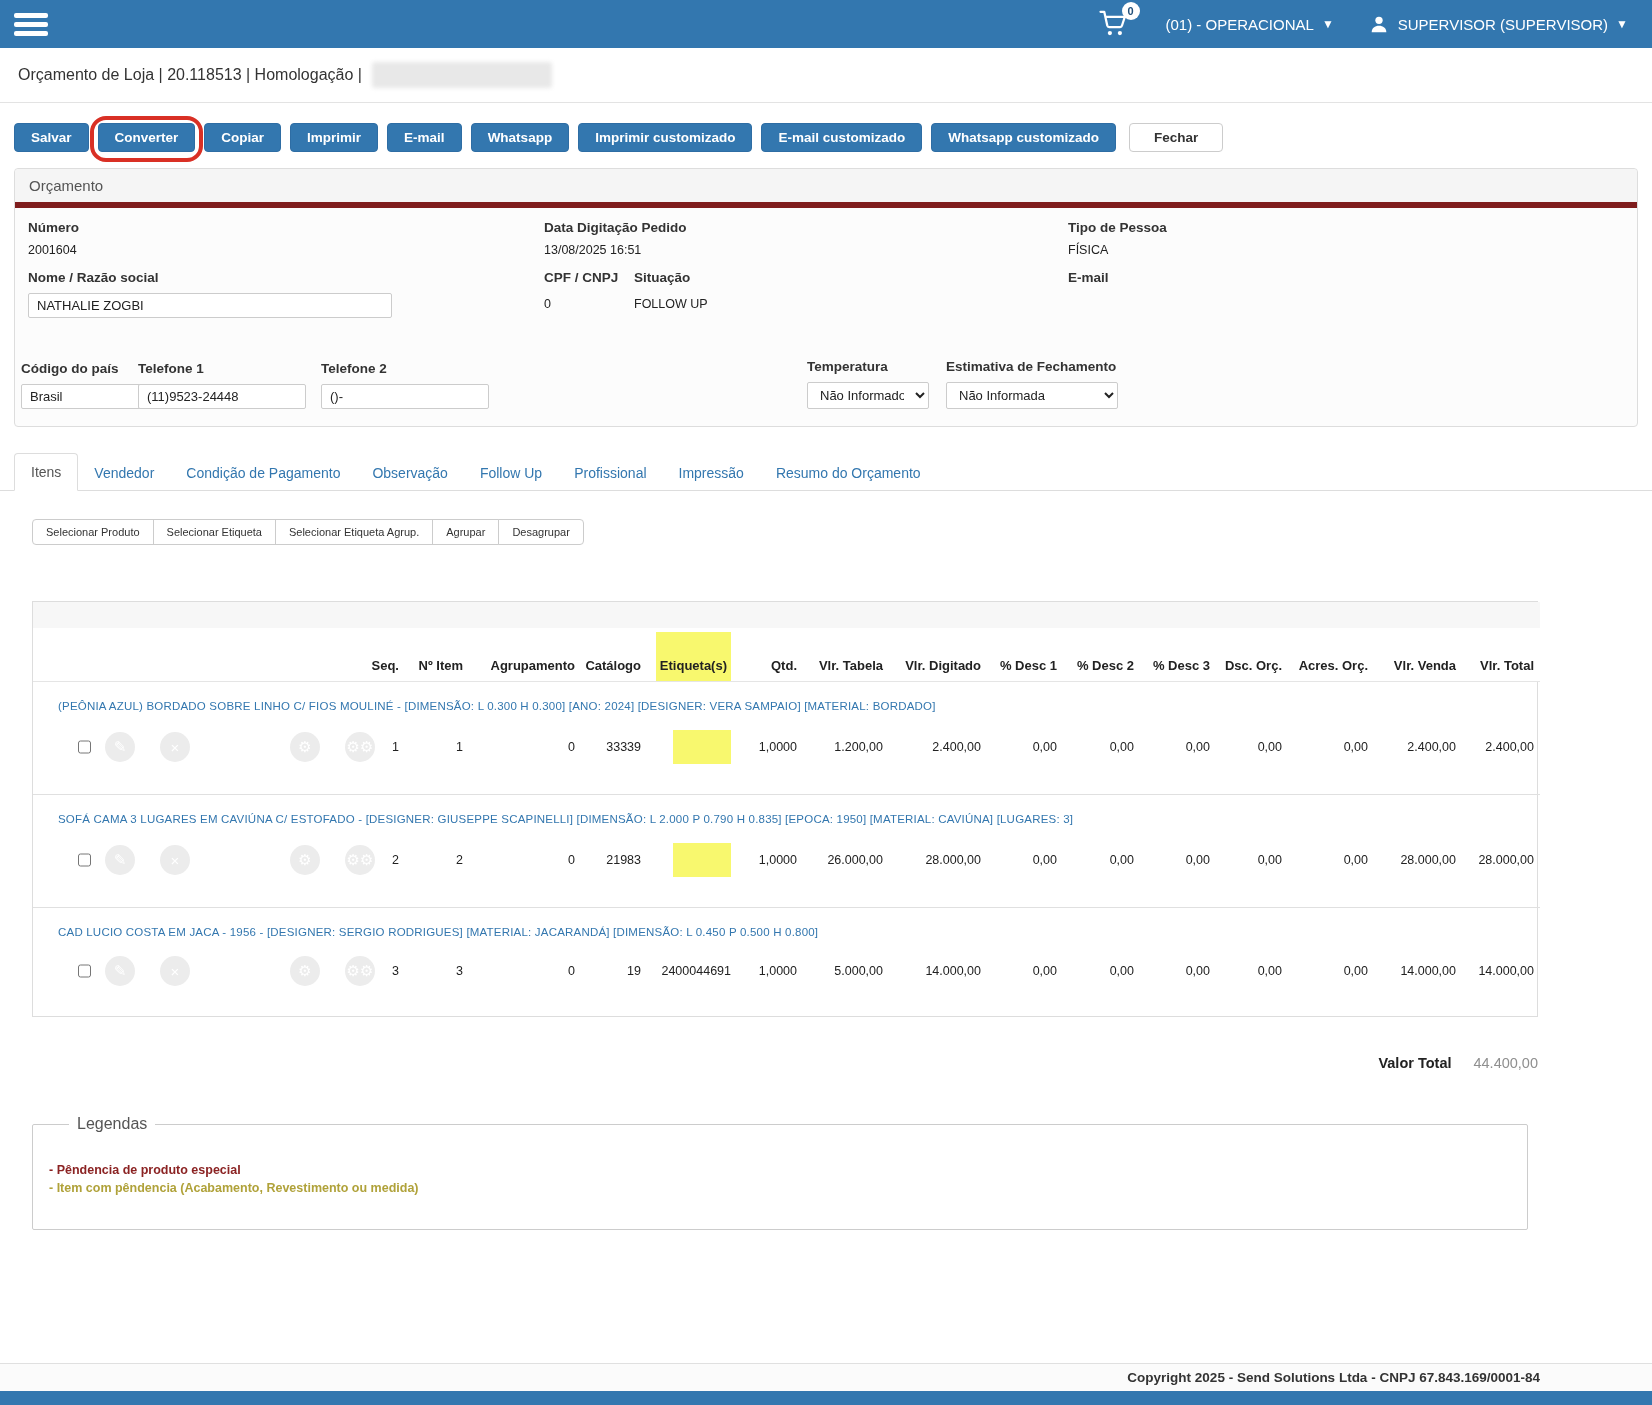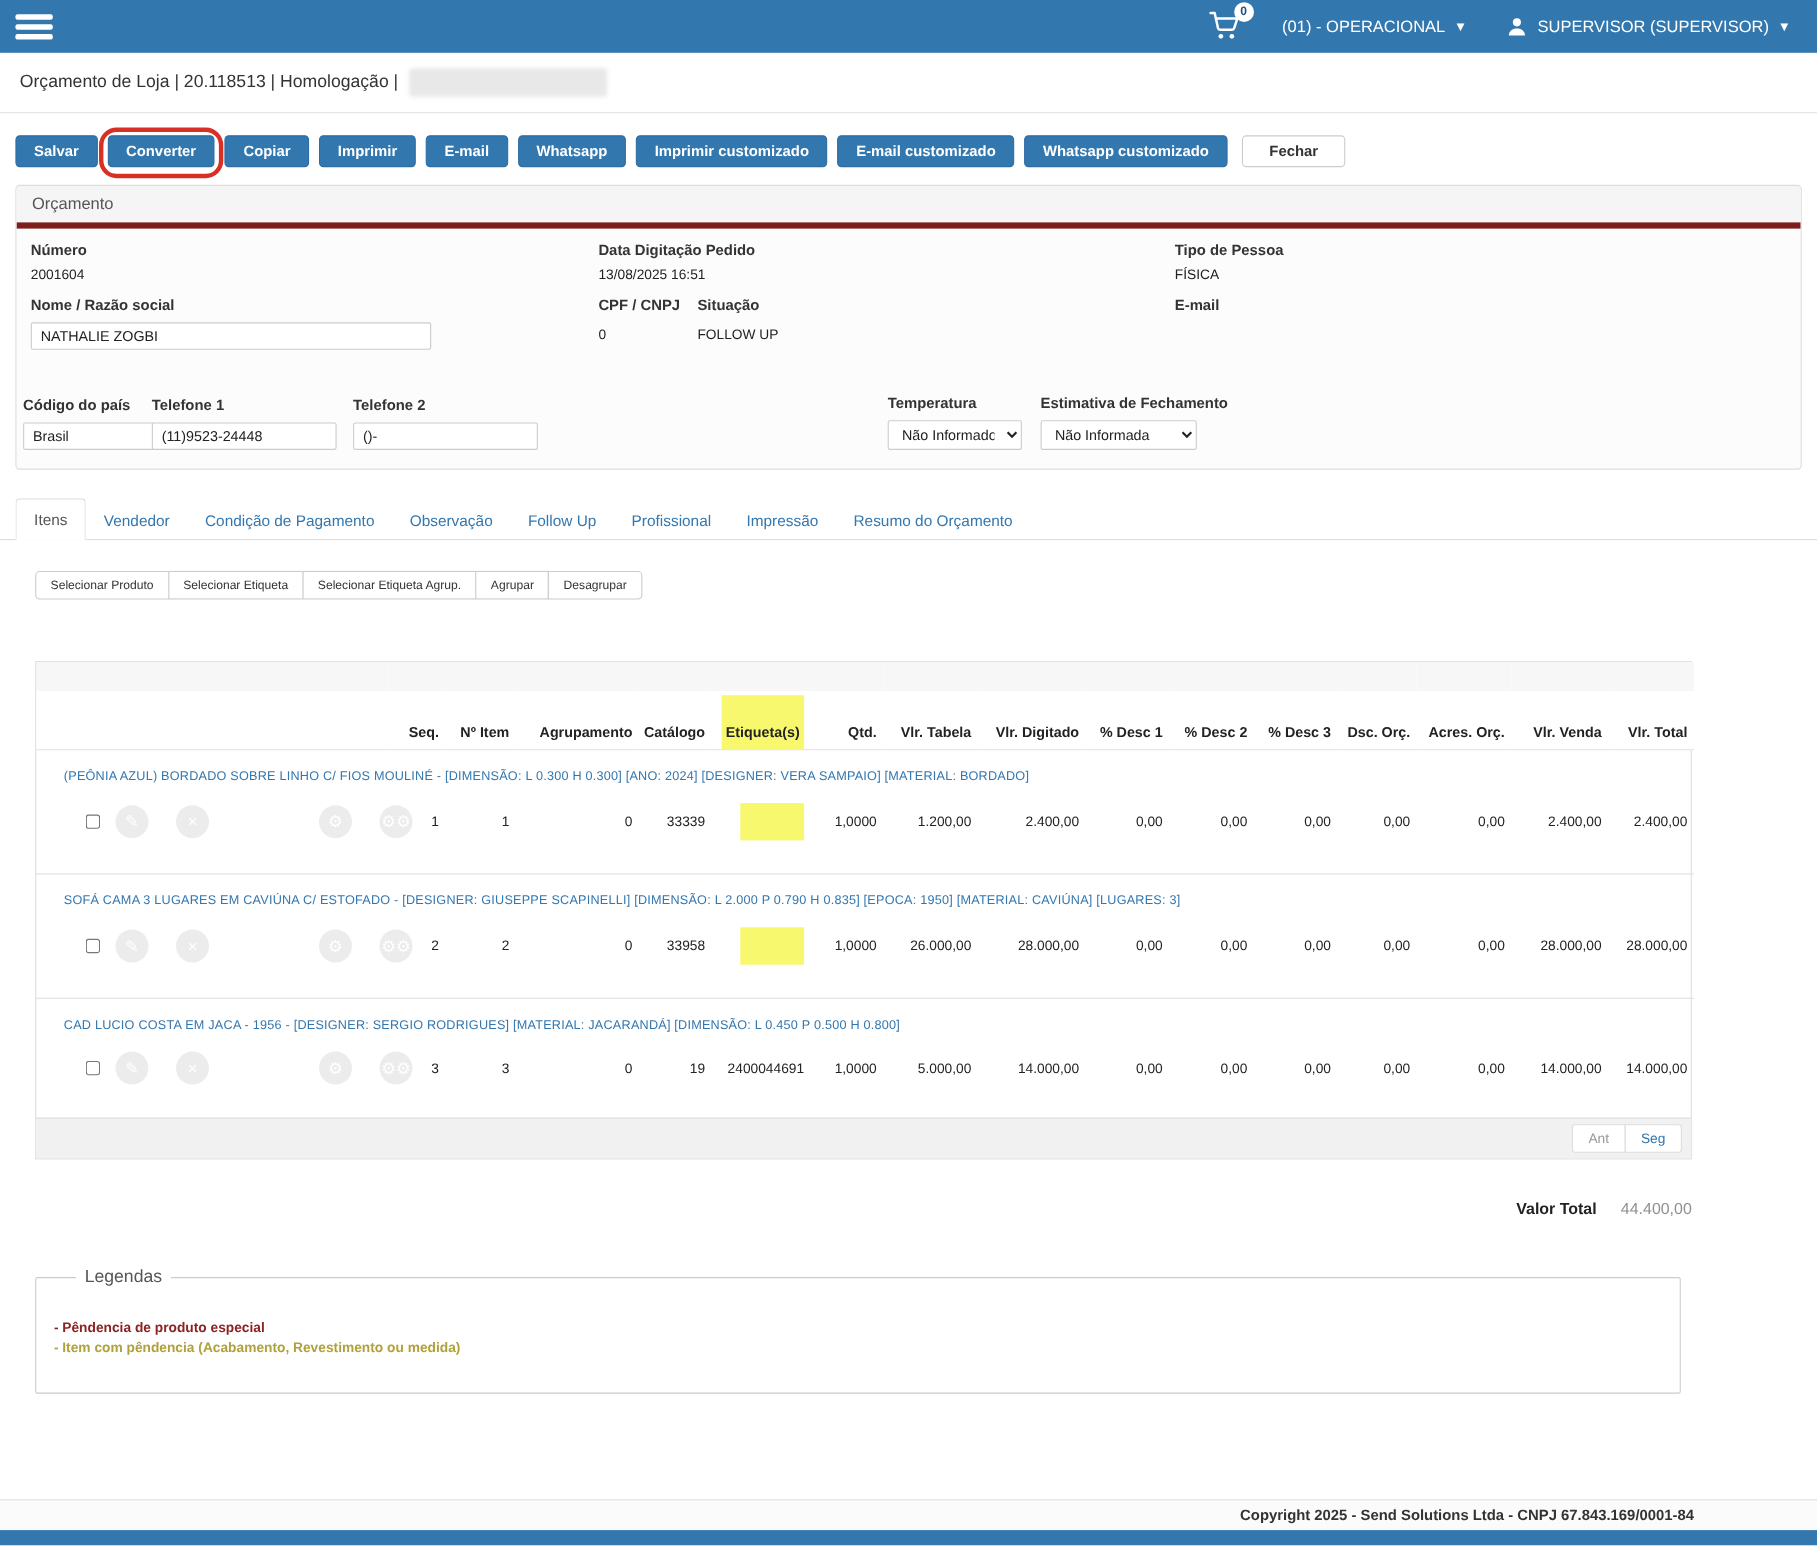--- a/index.html
+++ b/index.html
@@ -179,21 +179,21 @@
       <input type="text" style="width: 168px;" value="()-">
     </div>
     <div class="fld" style="left:792px; top:151px;">
       <div class="fld-label">Temperatura</div>
       <select style="width:122px;">
         <option>Não Informado</option>
       </select>
     </div>
     <div class="fld" style="left:931px; top:151px;">
       <div class="fld-label">Estimativa de Fechamento</div>
-      <select style="width:142px;">
+      <select style="width:172px;">
         <option>Não Informada</option>
       </select>
     </div>
   </div>
 </div>
 
 <div class="tabs">
   <div class="tab active">Itens</div>
   <div class="tab">Vendedor</div>
   <div class="tab">Condição de Pagamento</div>
@@ -295,21 +295,21 @@
               <input type="checkbox" style="">
               <span class="circle-ic">✎</span>
               <span class="circle-ic">×</span>
               <span class="circle-ic gap">⚙</span>
               <span class="circle-ic">⚙⚙</span>
             </div>
           </td>
           <td>2</td>
           <td>2</td>
           <td>0</td>
-          <td>33958</td>
+          <td>21983</td>
           <td><span class="etq-box"></span></td>
           <td>1,0000</td>
           <td>26.000,00</td>
           <td>28.000,00</td>
           <td>0,00</td>
           <td>0,00</td>
           <td>0,00</td>
           <td>0,00</td>
           <td>0,00</td>
           <td>28.000,00</td>
@@ -340,24 +340,20 @@
           <td>0,00</td>
           <td>0,00</td>
           <td>0,00</td>
           <td>0,00</td>
           <td>0,00</td>
           <td>14.000,00</td>
           <td>14.000,00</td>
         </tr>
       </tbody>
     </table>
-    <div class="table-footer">
-      <button class="pg-btn prev">Ant</button>
-      <button class="pg-btn next">Seg</button>
-    </div>
   </div>
 
   <div class="total-row">
     <span class="total-label">Valor Total</span>
     <span class="total-value">44.400,00</span>
   </div>
 
   <fieldset class="legendas">
     <legend>Legendas</legend>
     <div class="legend-item maroon">- Pêndencia de produto especial</div>

